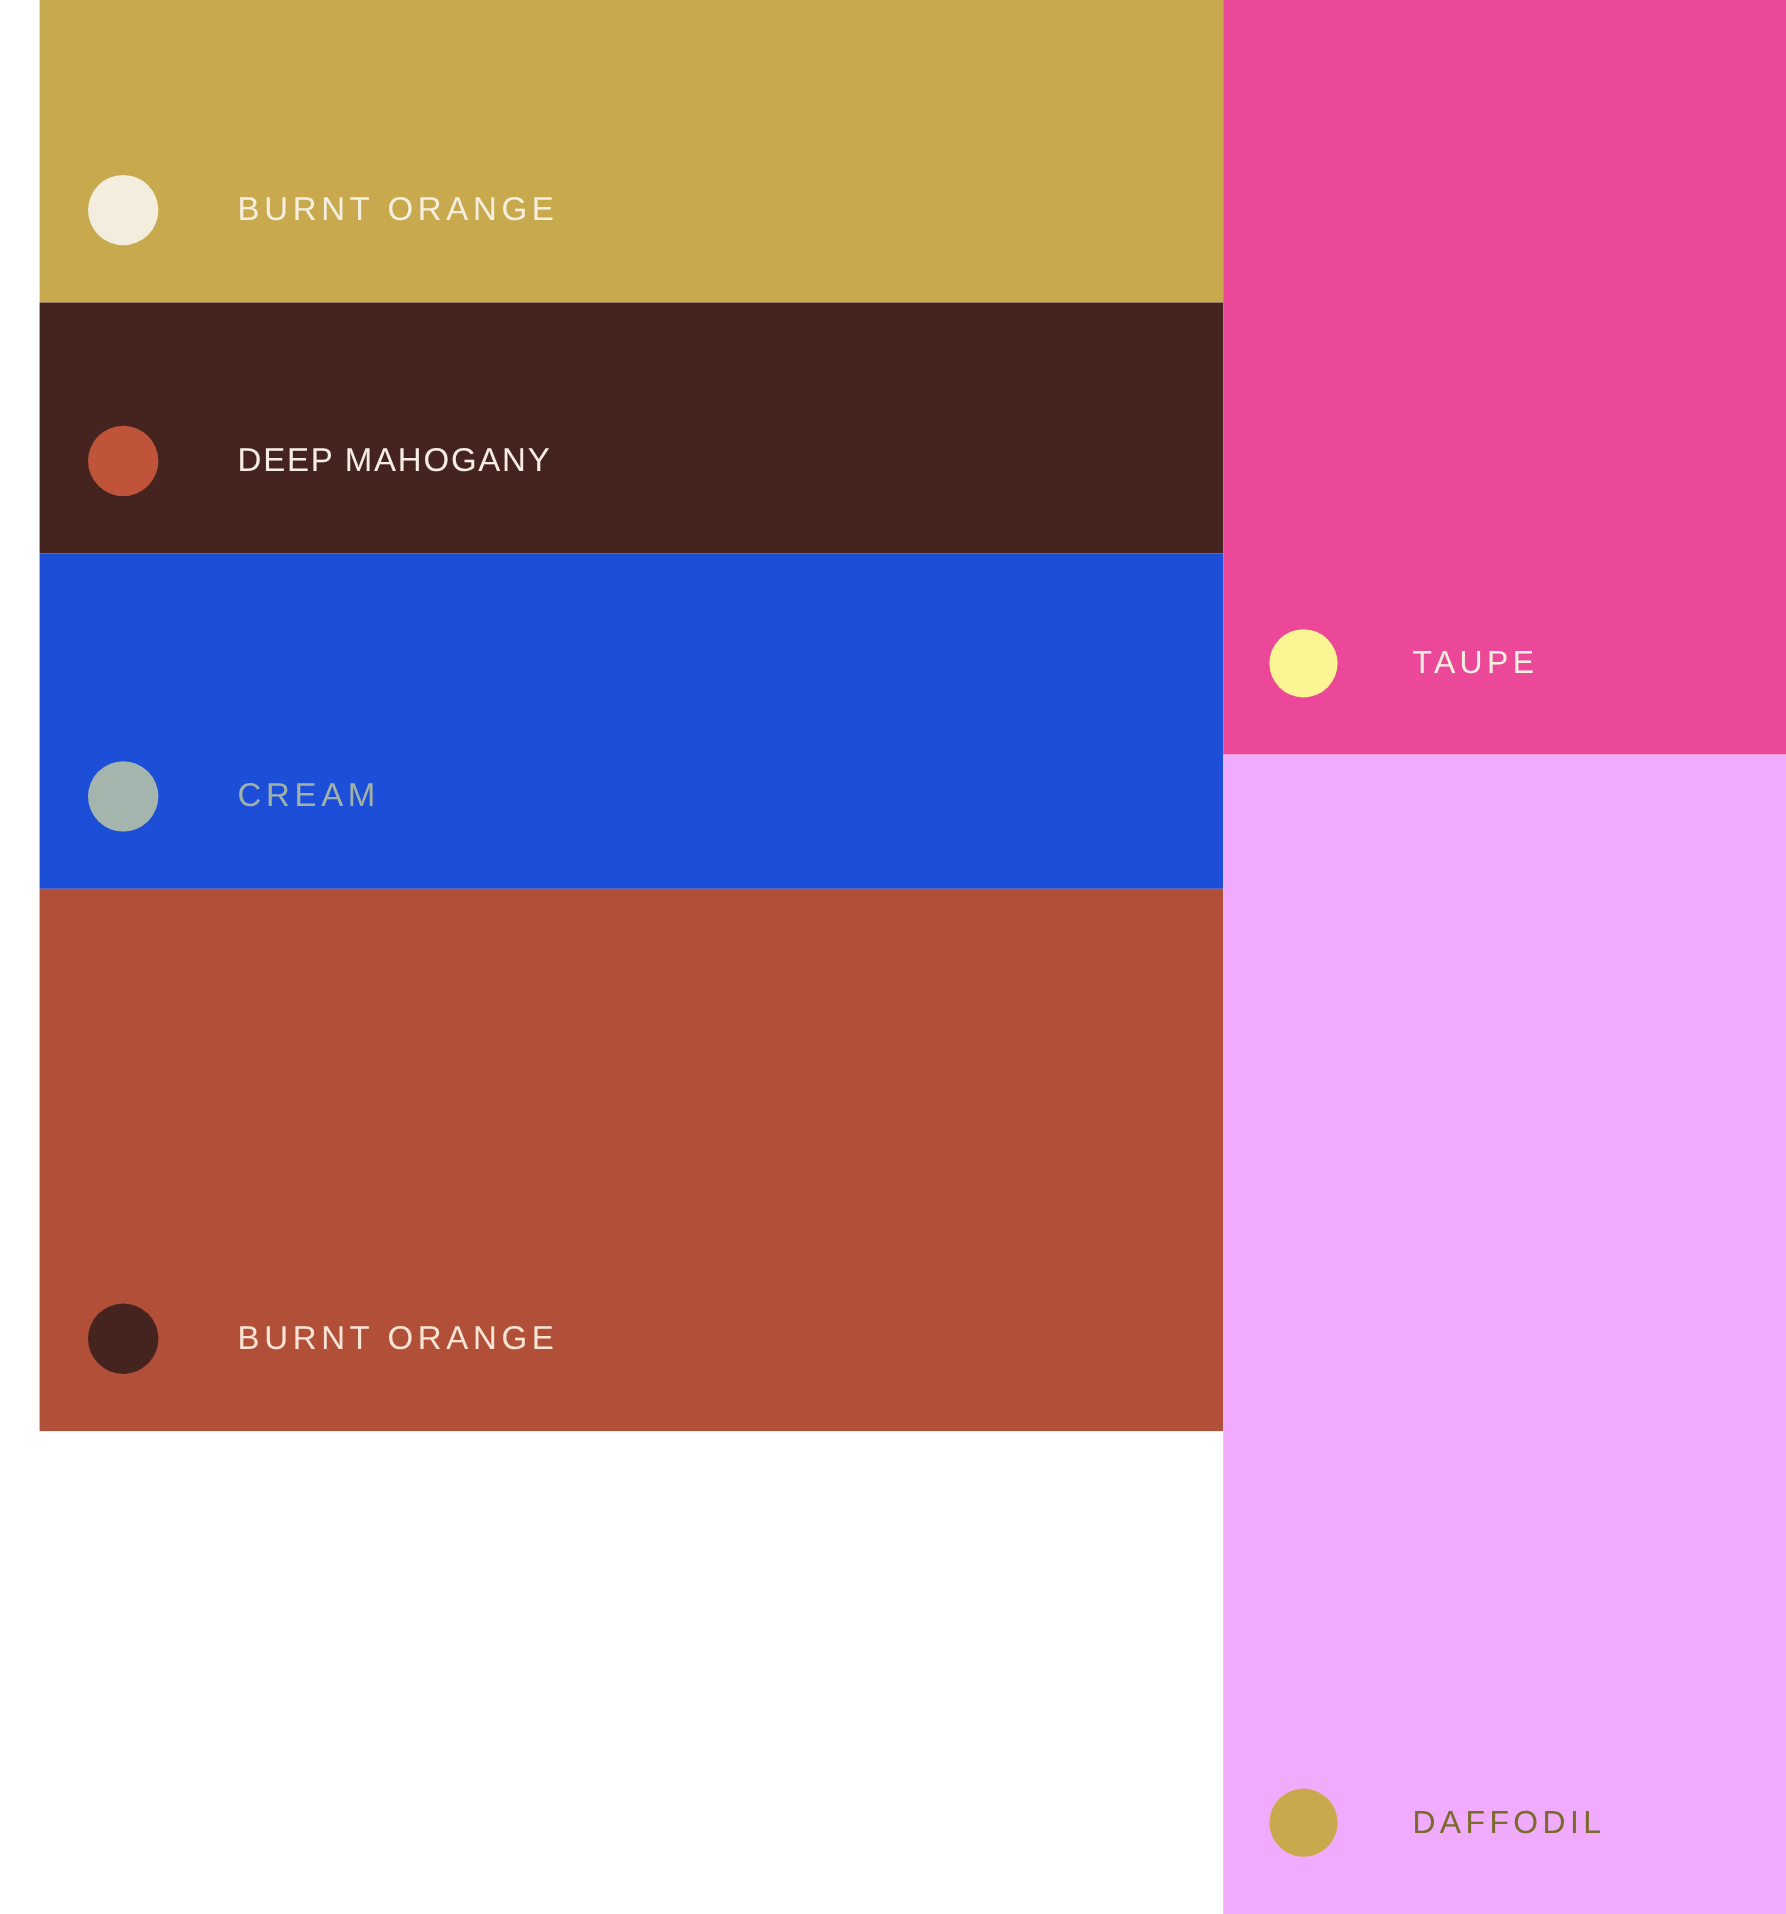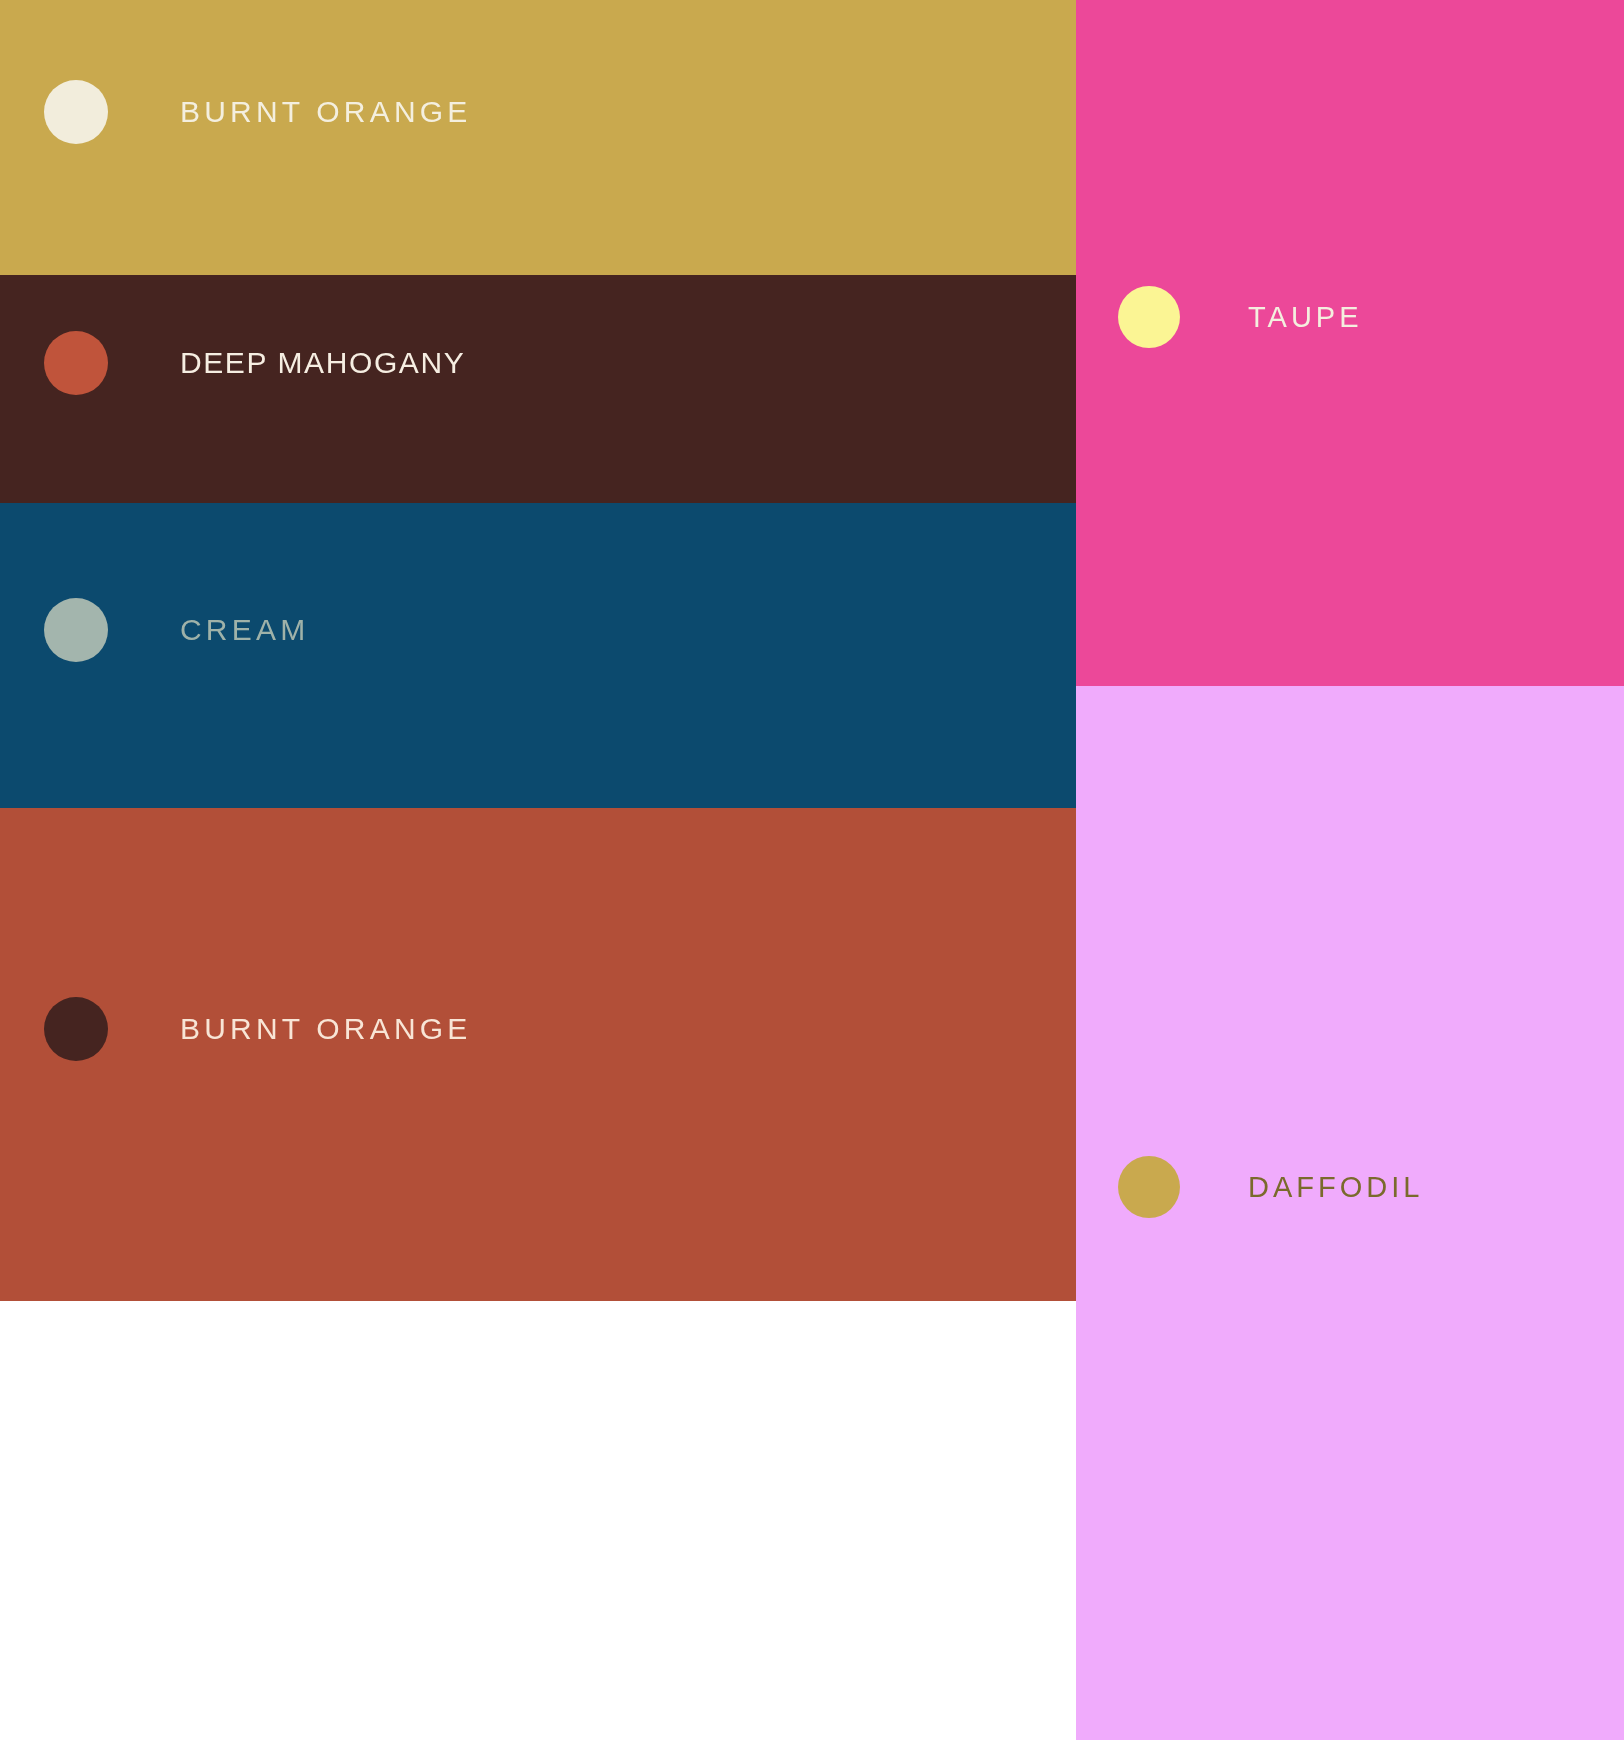--- a/index.html
+++ b/index.html
@@ -28,23 +28,25 @@
     align-items: stretch;
     height: 100%;
   }
   .column-left  { width: 1076px; }
   .column-right { width: 548px; }
 
   .swatch-band {
     position: relative;
     display: flex;
     flex-direction: row;
+    align-items: flex-end;
     box-sizing: border-box;
     width: 100%;
     overflow: hidden;
+    margin-left: 36px;
   }
   .band-row {
     display: flex;
     flex-direction: row;
     align-items: center;
     width: 100%;
   }
   .column-left  .band-row { padding: 0 0 52px 44px; }
   .column-right .band-row { padding: 0 0 52px 42px; }
 
@@ -92,21 +94,21 @@
       </div>
     </div>
 
     <div class="swatch-band" style="background: rgb(69, 36, 32); height: 228px;">
       <div class="band-row">
         <span class="dot" style="background: rgb(192, 84, 59);"></span>
         <span class="band-label tight" style="color: rgb(246, 238, 226);">DEEP MAHOGANY</span>
       </div>
     </div>
 
-    <div class="swatch-band" style="background: #0c4a6e; height: 305px;">
+    <div class="swatch-band" style="background: #1d4ed8; height: 305px;">
       <div class="band-row">
         <span class="dot" style="background: rgb(163, 181, 173);"></span>
         <span class="band-label" style="color: rgb(159, 178, 169);">CREAM</span>
       </div>
     </div>
 
 
     <div class="swatch-band" style="background: rgb(178, 79, 56); height: 493px;">
       <div class="band-row">
         <span class="dot" style="background: rgb(69, 36, 32);"></span>

